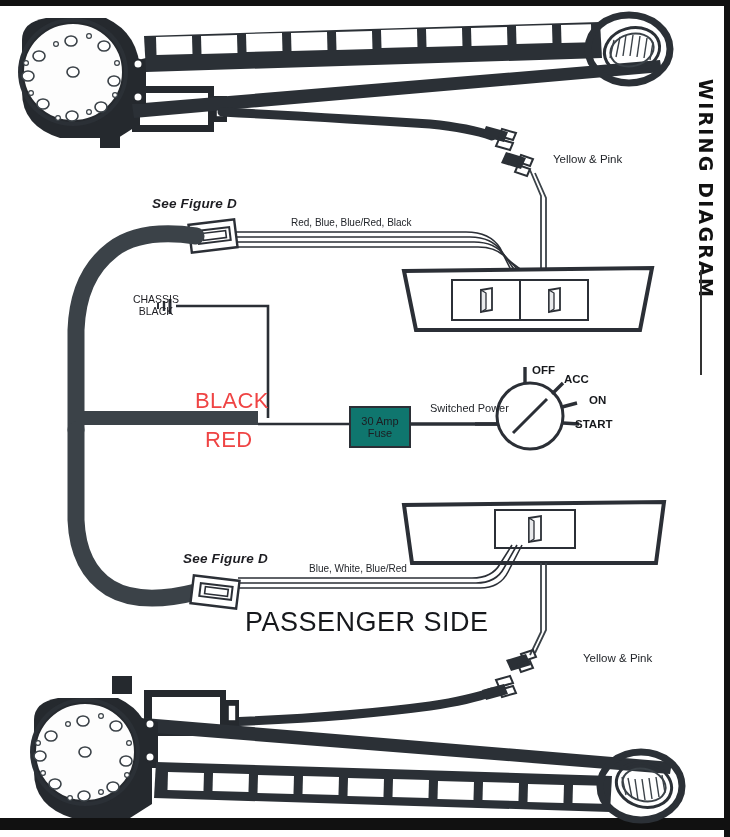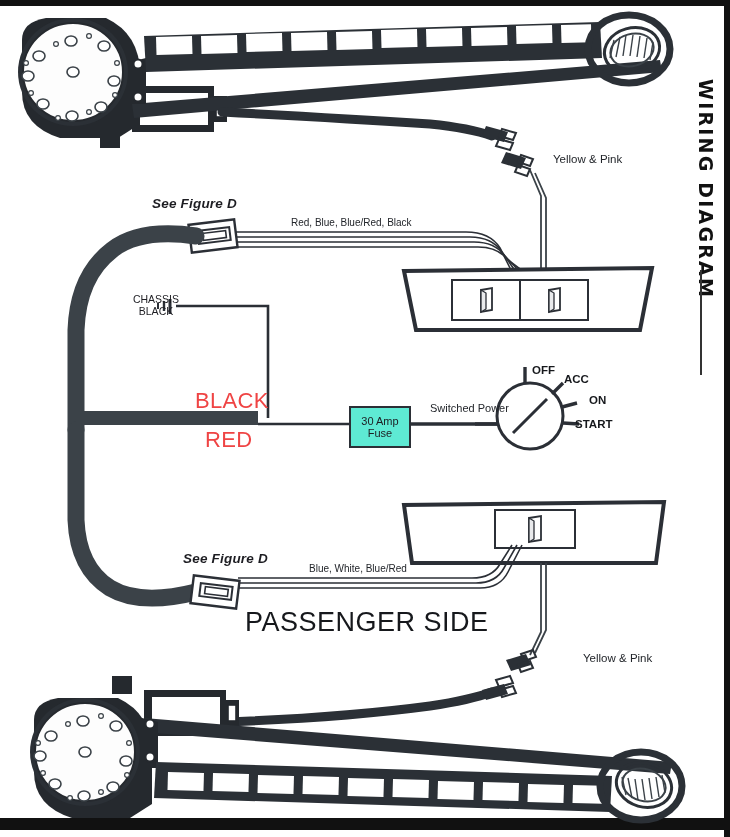--- a/index.html
+++ b/index.html
@@ -28,21 +28,21 @@
   .small-cap{font-size:10.5px;line-height:11.5px;text-align:center;color:#1d1d22;}
   .sw-lbl{font-size:11px;color:#23262b;}
   .ign-lbl{font-size:11.5px;font-weight:bold;color:#16181c;}
   .fuse-txt{font-size:11px;line-height:12px;text-align:center;color:#1d1d22;}
   .ypink{font-size:11.5px;color:#23262b;}
 
   
   svg.layer{position:absolute;left:0;top:0;width:730px;height:837px;overflow:visible;}
 
   
-  .fuse{position:absolute;border:2px solid #2b2f36;background:#5eead4;
+  .fuse{position:absolute;border:2px solid #2b2f36;background:#0f766e;
         display:flex;align-items:center;justify-content:center;}
 </style>
 </head>
 <body>
 
 <div id="page">
 
   <div class="frame-top"></div>
   <div class="frame-bottom"></div>
   <div class="frame-right"></div>

